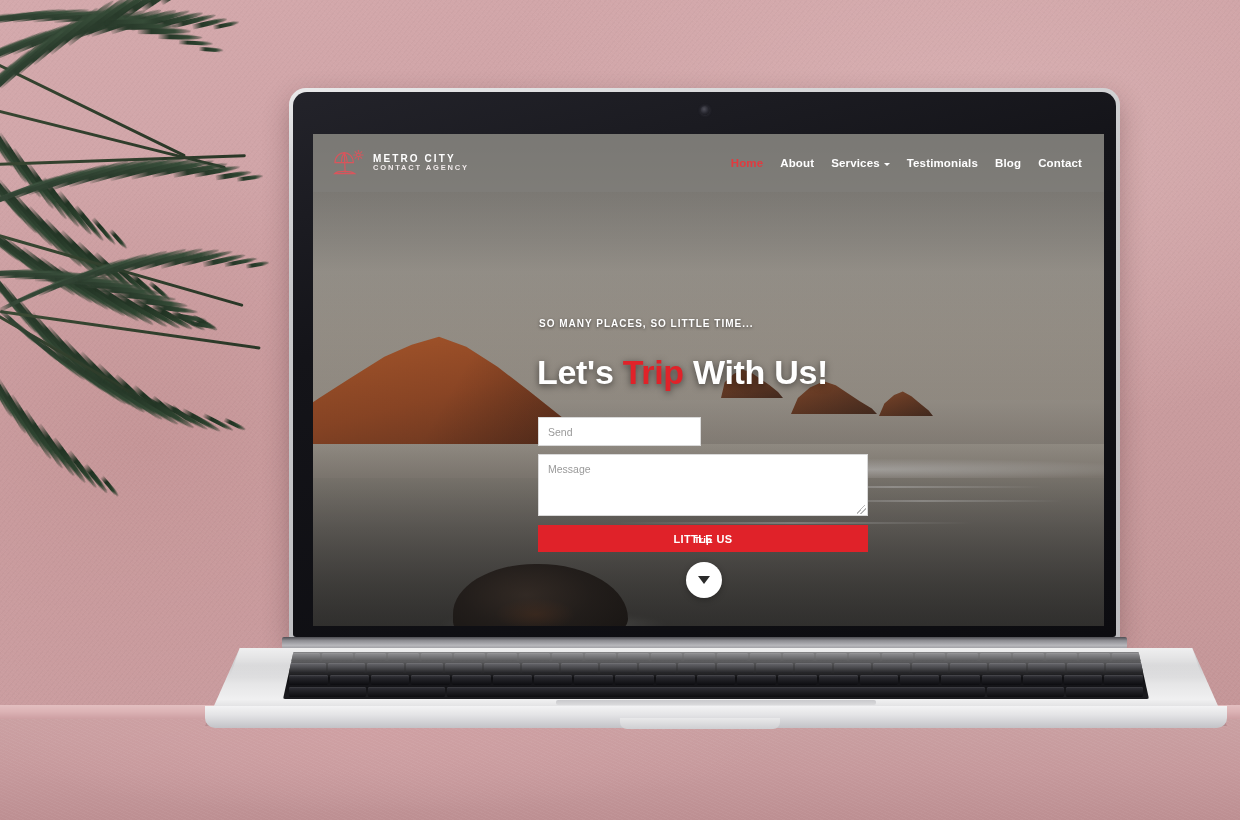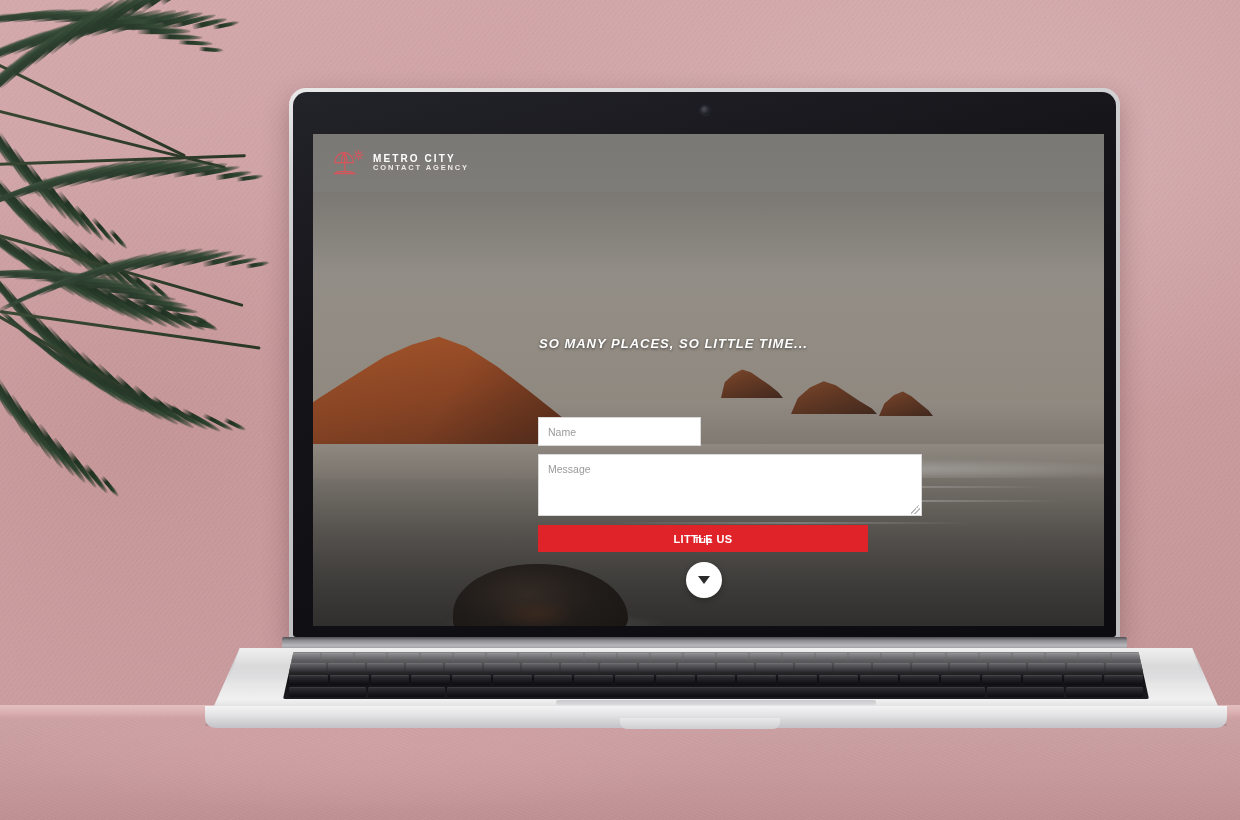--- a/index.html
+++ b/index.html
@@ -178,40 +178,39 @@
   }
   .nav-item.active { color:#e23a3f; }
   .caret {
     width:0; height:0; border-left:3.3px solid transparent; border-right:3.3px solid transparent;
     border-top:3.8px solid #fff; display:inline-block; margin-top:2px;
   }
 
   
   .hero-body { position:absolute; left:0; top:0; width:100%; height:100%; }
   .kicker {
-    position:absolute; left:226px; top:202px;
-    font-size:13px; font-weight:700; color:#fff; letter-spacing:1.0px;
+    position:absolute; left:226px; top:184px;
+    font-size:10px; font-weight:700; color:#fff; letter-spacing:1.0px;
     text-shadow:0 1px 3px rgba(0,0,0,.55);
-    font-style:italic;
   }
   .headline {
     position:absolute; left:224px; top:219px;
     font-size:34px; font-weight:700; color:#fff; letter-spacing:-.3px;
     text-shadow:0 2px 7px rgba(0,0,0,.55); white-space:nowrap;
   }
   .headline .accent { color:#e02229; }
 
   .form-row { position:absolute; left:225px; top:283px; display:flex; gap:4px; }
   .fld {
     background:#fff; border:1px solid #d9d9d9; height:29px; width:163px;
     display:flex; align-items:center; padding:0 9px;
     font-size:10.5px; color:#9a9a9a;
   }
   .ta {
-    position:absolute; left:225px; top:320px; width:384px; height:62px;
+    position:absolute; left:225px; top:320px; width:330px; height:62px;
     background:#fff; border:1px solid #d9d9d9; padding:8px 9px;
     font-size:10.5px; color:#9a9a9a; position:absolute;
   }
   .ta-grip {
     position:absolute; right:1px; bottom:1px; width:9px; height:9px;
     background:
       linear-gradient(135deg, transparent 0 42%, #b9b9b9 42% 50%, transparent 50% 66%),
       linear-gradient(135deg, transparent 0 66%, #b9b9b9 66% 74%, transparent 74%);
   }
   .submit {
@@ -511,28 +510,50 @@
                       <path d="M25.2 8.2 l-1.1 1.1"></path>
                   </g>
                 </svg>
               </span>
               <span class="brand-text">
                 <div class="brand-l1">METRO CITY</div>
                 <div class="brand-l2">CONTACT AGENCY</div>
               </span>
             </div>
 
+            <nav class="nav" id="nav">
+                <a class="nav-item active">
+                  <span>Home</span>
+                </a>
+                <a class="nav-item">
+                  <span>About</span>
+                </a>
+                <a class="nav-item">
+                  <span>Services</span>
+                  <i class="caret"></i>
+                </a>
+                <a class="nav-item">
+                  <span>Testimonials</span>
+                </a>
+                <a class="nav-item">
+                  <span>Blog</span>
+                </a>
+                <a class="nav-item">
+                  <span>Contact</span>
+                </a>
+              </nav>
           </header>
 
           <div class="hero-body">
             <div class="kicker">SO MANY PLACES, SO LITTLE TIME...</div>
 
+            <h1 class="headline"><span>Let's </span><span class="accent">Trip</span><span> With Us!</span></h1>
 
             <div class="form-row">
-              <div class="fld">Name</div>
+              <div class="fld">Send</div>
             </div>
 
             <div class="ta">
               <span>Message</span>
               <span class="ta-grip"></span>
             </div>
 
             <button class="submit">
               <span class="submit-stack">
                 <span class="lbl-contact">LITTLE US</span>

